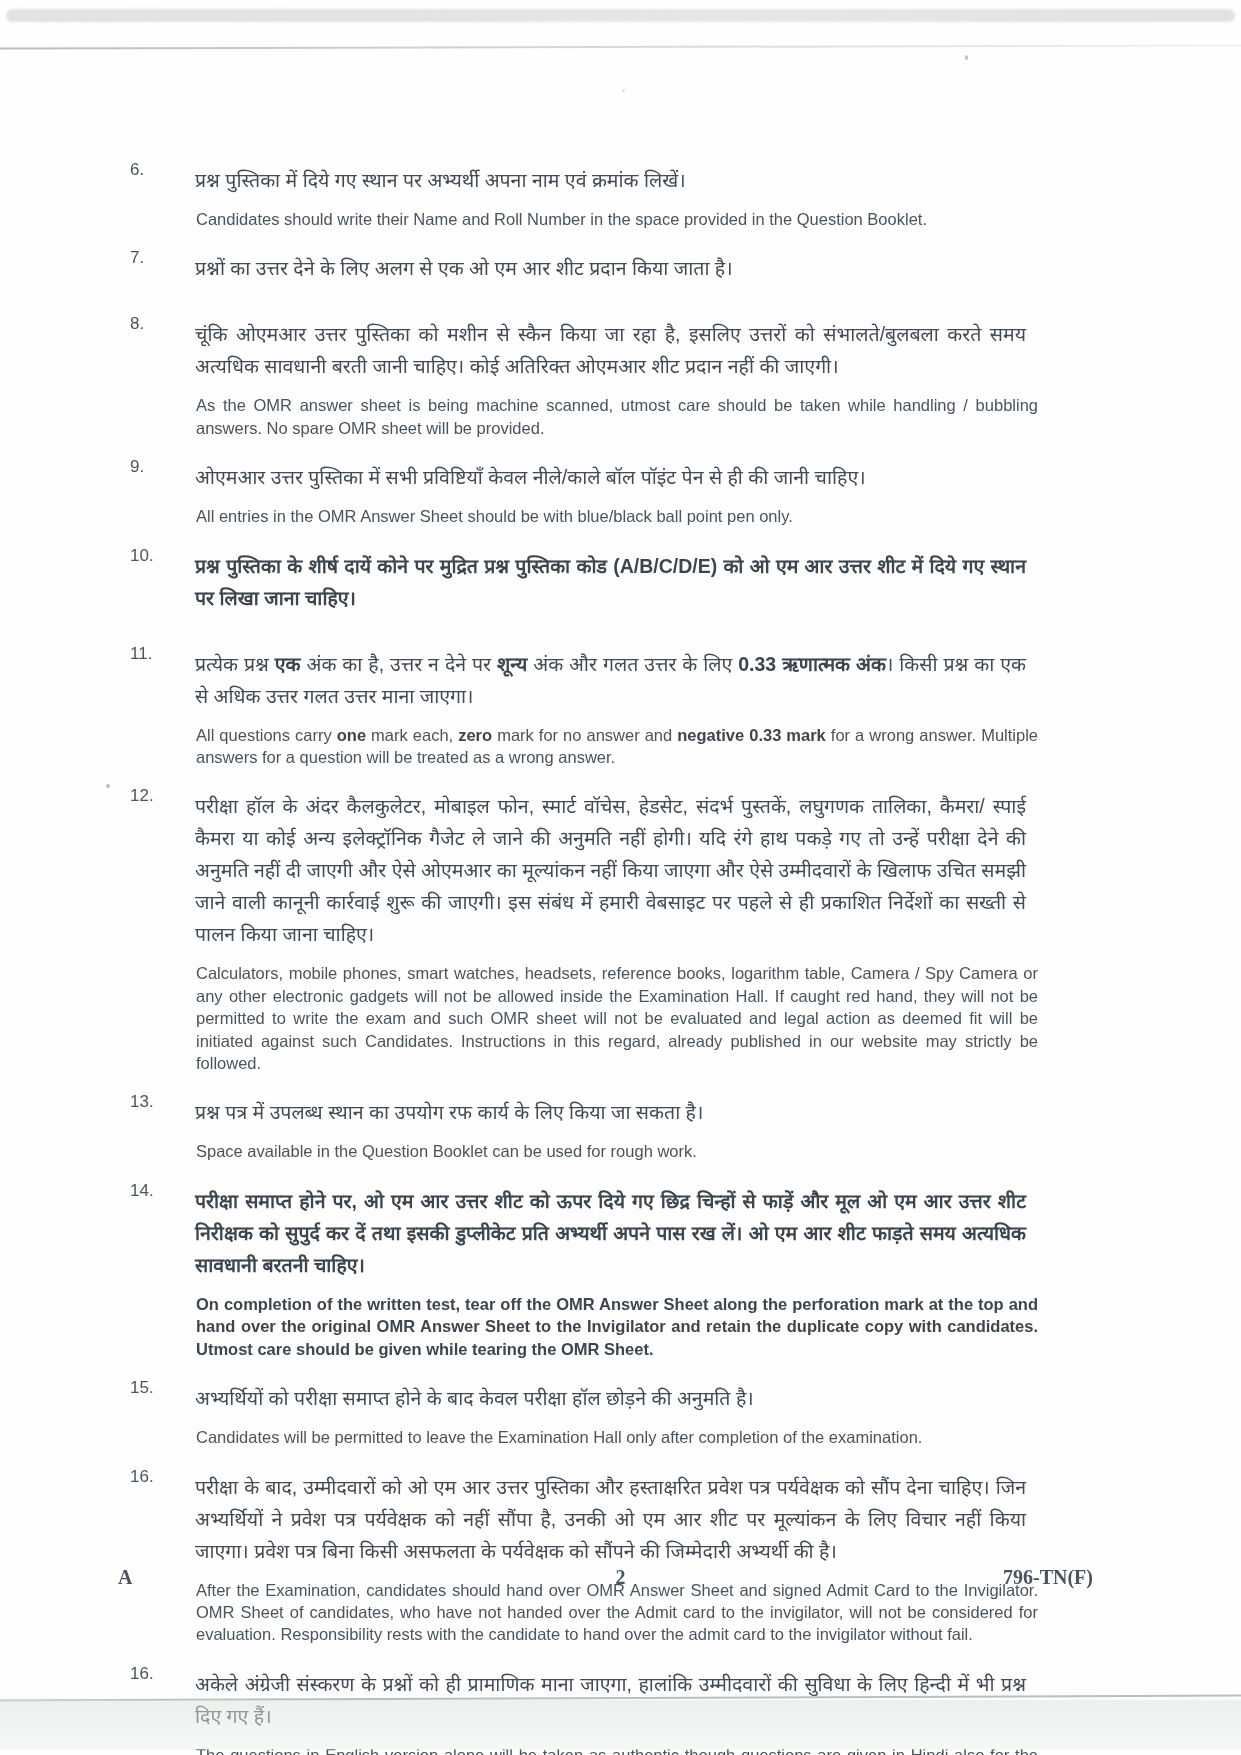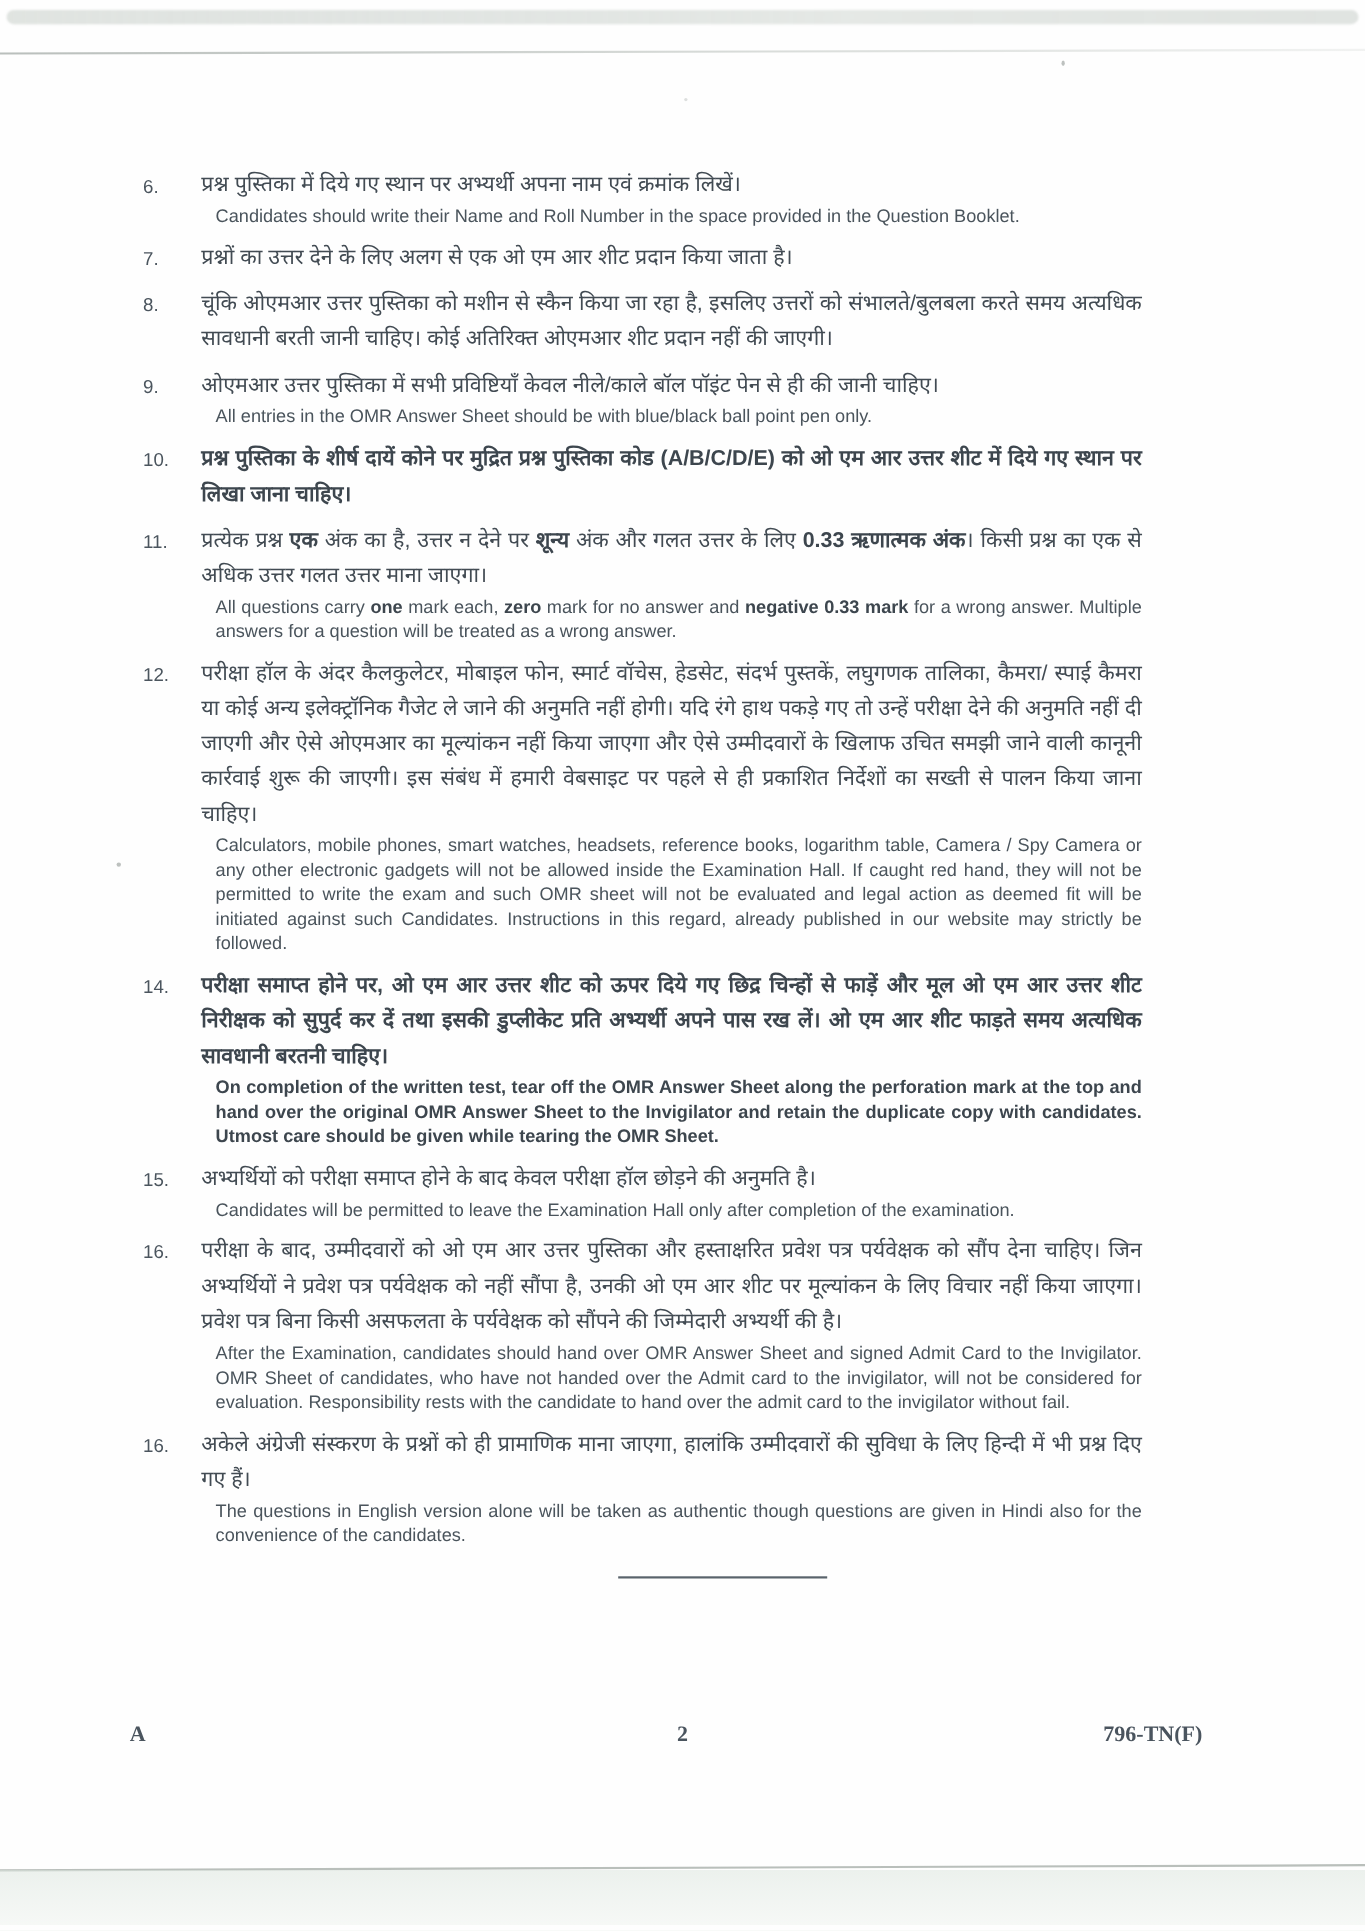--- a/index.html
+++ b/index.html
@@ -34,21 +34,21 @@
   .speck3 { width:3px; height:3px; left:622px; top:89px; opacity:.5; }
 
   .content { position:absolute; left:130px; top:152px; width:908px; }
   .item { display:flex; margin-bottom:10px; }
   .num {
     flex:0 0 53px; width:53px; font-size:17px; line-height:22px;
     padding-top:7px; color:#4b555e;
   }
   .ibody { flex:1; min-width:0; }
   .hi {
-    margin:0; font-size:19.5px; line-height:32px; color:#424b53;
+    margin:12px; font-size:19.5px; line-height:32px; color:#424b53;
     text-align:justify;
   }
   .en {
     margin:2px 0 0 13px; font-size:16.5px; line-height:22.4px; color:#4a545c;
     text-align:justify;
   }
   .b { font-weight:bold; color:#3d464e; }
   .divider {
     width:190px; height:0; border-top:2.5px solid #59636b;
     margin:26px 0 0 432px;
@@ -84,20 +84,21 @@
       <div class="item">
         <div class="num">7.</div>
         <div class="ibody">
           <p class="hi"><span>प्रश्नों का उत्तर देने के लिए अलग से एक ओ एम आर शीट प्रदान किया जाता है।</span></p>
         </div>
       </div>
       <div class="item">
         <div class="num">8.</div>
         <div class="ibody">
           <p class="hi"><span>चूंकि ओएमआर उत्तर पुस्तिका को मशीन से स्कैन किया जा रहा है, इसलिए उत्तरों को संभालते/बुलबला करते समय अत्यधिक सावधानी बरती जानी चाहिए। कोई अतिरिक्त ओएमआर शीट प्रदान नहीं की जाएगी।</span></p>
+          <p class="en"><span>As the OMR answer sheet is being machine scanned, utmost care should be taken while handling / bubbling answers. No spare OMR sheet will be provided.</span></p>
         </div>
       </div>
       <div class="item">
         <div class="num">9.</div>
         <div class="ibody">
           <p class="hi"><span>ओएमआर उत्तर पुस्तिका में सभी प्रविष्टियाँ केवल नीले/काले बॉल पॉइंट पेन से ही की जानी चाहिए।</span></p>
           <p class="en"><span>All entries in the OMR Answer Sheet should be with blue/black ball point pen only.</span></p>
         </div>
       </div>
       <div class="item">
@@ -111,20 +112,27 @@
         <div class="ibody">
           <p class="hi"><span>प्रत्येक प्रश्न </span><span class="b">एक</span><span> अंक का है, उत्तर न देने पर </span><span class="b">शून्य</span><span> अंक और गलत उत्तर के लिए </span><span class="b">0.33 ऋणात्मक अंक</span><span>। किसी प्रश्न का एक से अधिक उत्तर गलत उत्तर माना जाएगा।</span></p>
           <p class="en"><span>All questions carry </span><span class="b">one</span><span> mark each, </span><span class="b">zero</span><span> mark for no answer and </span><span class="b">negative 0.33 mark</span><span> for a wrong answer. Multiple answers for a question will be treated as a wrong answer.</span></p>
         </div>
       </div>
       <div class="item">
         <div class="num">12.</div>
         <div class="ibody">
           <p class="hi"><span>परीक्षा हॉल के अंदर कैलकुलेटर, मोबाइल फोन, स्मार्ट वॉचेस, हेडसेट, संदर्भ पुस्तकें, लघुगणक तालिका, कैमरा/ स्पाई कैमरा या कोई अन्य इलेक्ट्रॉनिक गैजेट ले जाने की अनुमति नहीं होगी। यदि रंगे हाथ पकड़े गए तो उन्हें परीक्षा देने की अनुमति नहीं दी जाएगी और ऐसे ओएमआर का मूल्यांकन नहीं किया जाएगा और ऐसे उम्मीदवारों के खिलाफ उचित समझी जाने वाली कानूनी कार्रवाई शुरू की जाएगी। इस संबंध में हमारी वेबसाइट पर पहले से ही प्रकाशित निर्देशों का सख्ती से पालन किया जाना चाहिए।</span></p>
           <p class="en"><span>Calculators, mobile phones, smart watches, headsets, reference books, logarithm table, Camera / Spy Camera or any other electronic gadgets will not be allowed inside the Examination Hall. If caught red hand, they will not be permitted to write the exam and such OMR sheet will not be evaluated and legal action as deemed fit will be initiated against such Candidates. Instructions in this regard, already published in our website may strictly be followed.</span></p>
+        </div>
+      </div>
+      <div class="item">
+        <div class="num">13.</div>
+        <div class="ibody">
+          <p class="hi"><span>प्रश्न पत्र में उपलब्ध स्थान का उपयोग रफ कार्य के लिए किया जा सकता है।</span></p>
+          <p class="en"><span>Space available in the Question Booklet can be used for rough work.</span></p>
         </div>
       </div>
       <div class="item">
         <div class="num">14.</div>
         <div class="ibody">
           <p class="hi"><span class="b">परीक्षा समाप्त होने पर, ओ एम आर उत्तर शीट को ऊपर दिये गए छिद्र चिन्हों से फाड़ें और मूल ओ एम आर उत्तर शीट निरीक्षक को सुपुर्द कर दें तथा इसकी डुप्लीकेट प्रति अभ्यर्थी अपने पास रख लें। ओ एम आर शीट फाड़ते समय अत्यधिक सावधानी बरतनी चाहिए।</span></p>
           <p class="en"><span class="b">On completion of the written test, tear off the OMR Answer Sheet along the perforation mark at the top and hand over the original OMR Answer Sheet to the Invigilator and retain the duplicate copy with candidates. Utmost care should be given while tearing the OMR Sheet.</span></p>
         </div>
       </div>
       <div class="item">

